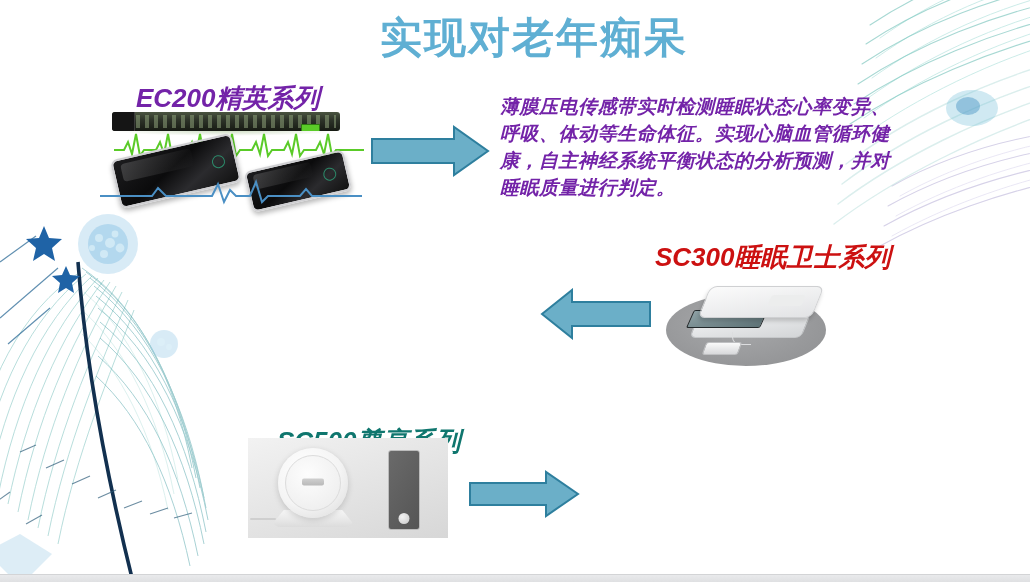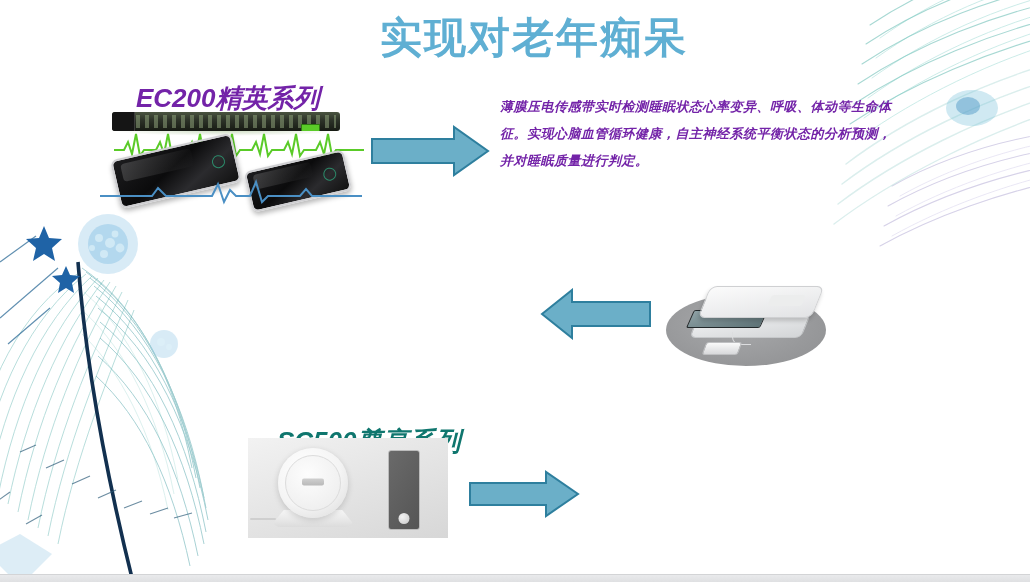--- a/index.html
+++ b/index.html
@@ -84,21 +84,21 @@
   }
   .label-sc500 {
     left: 277px;
     top: 424px;
     color: #0f766e;
   }
 
   
   .para {
     position: absolute;
-    font-size: 13px;
+    font-size: 19px;
     font-weight: bold;
     font-style: italic;
     line-height: 27px;
     letter-spacing: 0.5px;
   }
   .para-1 {
     left: 500px;
     top: 93px;
     width: 400px;
     color: #7323A8;
@@ -471,20 +471,21 @@
       <path d="M0,18 L52,18 L58,10 L66,18 L112,18 L118,6 L124,24 L130,12 L136,18 L150,18 L156,4 L162,24 L168,18 L200,18 L206,11 L212,18 L262,18" fill="none" stroke="#4A8FC4" stroke-width="2"></path>
     </svg>
   </div>
 
   <svg class="arrow arrow-1" width="120" height="52" viewBox="0 0 120 52">
     <polygon points="2,14 84,14 84,2 118,26 84,50 84,38 2,38" fill="#6BAFC8" stroke="#2E7F9E" stroke-width="2"></polygon>
   </svg>
 
   <div class="para para-1">薄膜压电传感带实时检测睡眠状态心率变异、呼吸、体动等生命体征。实现心脑血管循环健康，自主神经系统平衡状态的分析预测，并对睡眠质量进行判定。</div>
 
+  <div class="label label-sc300">SC300睡眠卫士系列</div>
 
   <div class="product prod-sc300">
     <div class="oval"></div>
     <div class="mat-mid"></div>
     <div class="mat-sensor"></div>
     <div class="mat-top">
       <div class="mat-top-notch"></div>
     </div>
     <div class="mat-wire"></div>
     <div class="mat-box"></div>

